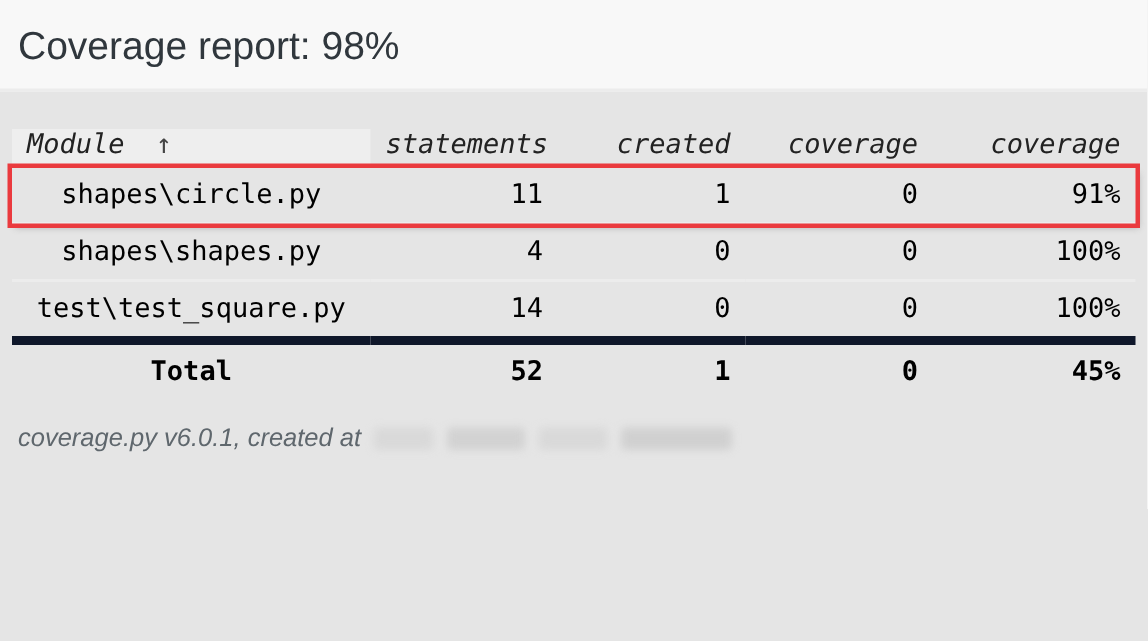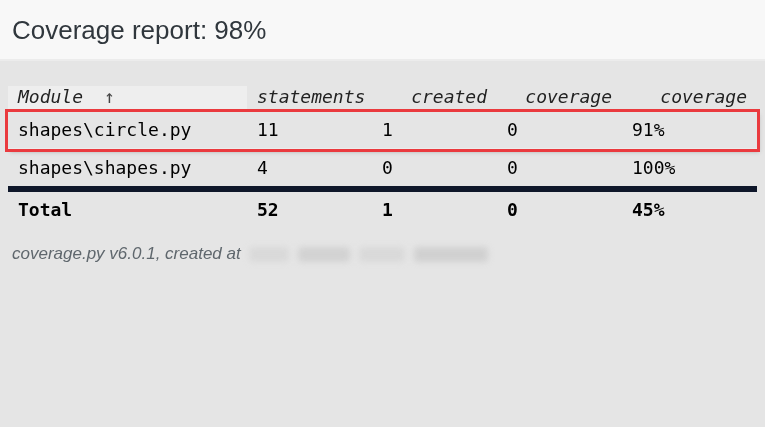--- a/index.html
+++ b/index.html
@@ -56,24 +56,25 @@
   }
   th.module-col {
     text-align: left;
     background: var(--sorted-th-bg, #eeeeee);
   }
   th .arrow { margin-left: 10px; font-style: normal; color: #444; }
 
   td {
     padding: 7px 10px 8px 10px;
     border-bottom: 2px solid var(--row-border, #ececec);
+    text-align: right;
     white-space: nowrap;
     line-height: 21px;
   }
-  td.module { text-align: left; margin-left: 36px; }
+  td.module { text-align: center; margin-left: 36px; }
 
   tr.total-row td {
     font-weight: bold;
     border-top: 6px solid #0f172a;
     border-bottom: none;
   }
 
   
   tr.highlighted {
     outline: 3px solid var(--highlight-border, #ea3a3e);
@@ -147,20 +148,27 @@
     <td>0</td>
     <td>91%</td>
   </tr>
         <tr>
     <td class="module">shapes\shapes.py</td>
     <td>4</td>
     <td>0</td>
     <td>0</td>
     <td>100%</td>
   </tr>
+        <tr>
+    <td class="module">test\test_square.py</td>
+    <td>14</td>
+    <td>0</td>
+    <td>0</td>
+    <td>100%</td>
+  </tr>
       </tbody>
     <tfoot>
       <tr class="total-row">
         <td class="module">Total</td>
         <td>52</td>
         <td>1</td>
         <td>0</td>
         <td>45%</td>
       </tr>
     </tfoot>

